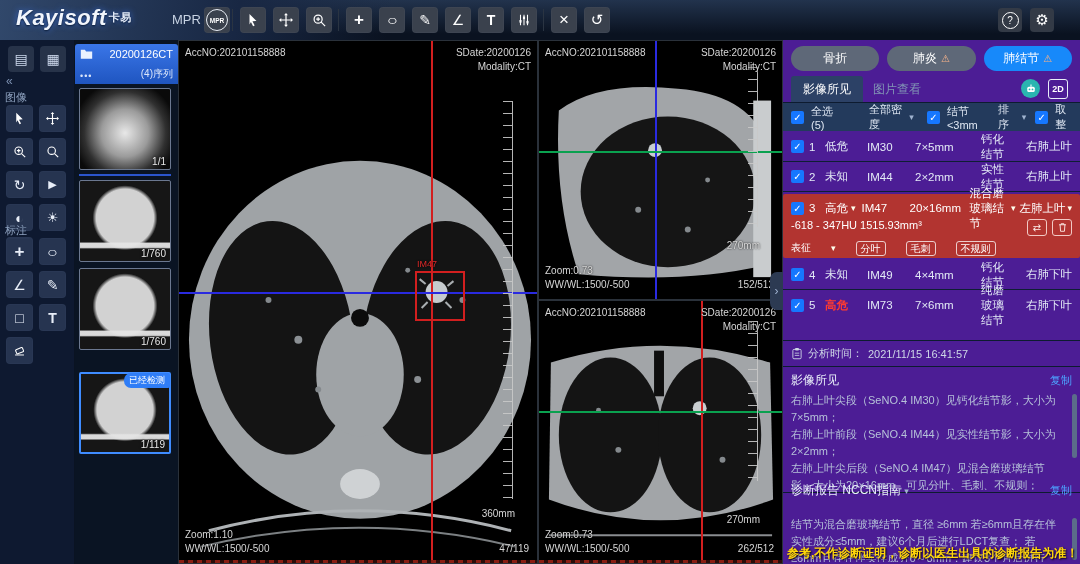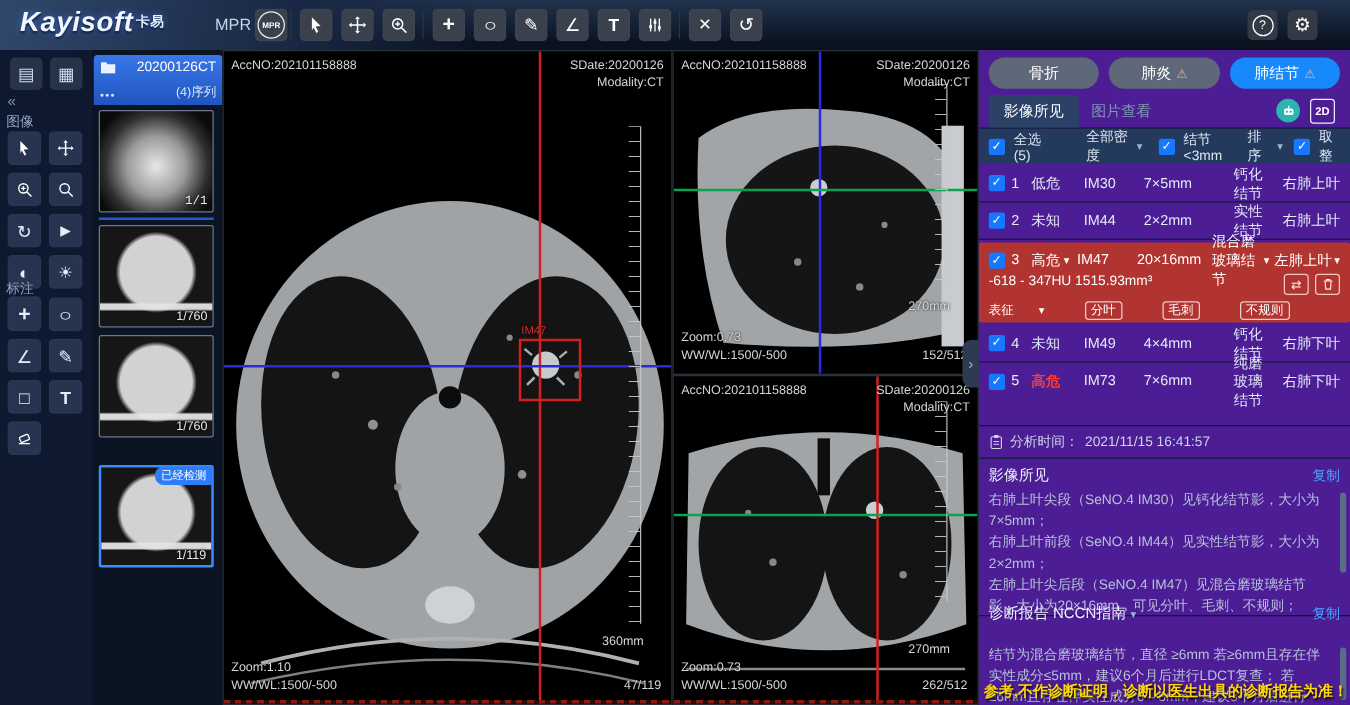--- a/index.html
+++ b/index.html
@@ -30,21 +30,21 @@
   .rail-btn{width:27px;height:27px;background:#263450;border:1px solid #35456633;border-radius:4px;display:flex;align-items:center;justify-content:center;color:#e8eef8;font-size:14px;box-sizing:border-box;}
 
   
   .series{left:75px;top:40px;width:103px;height:524px;background:#0a1423;}
   .series-hd{left:0;top:4px;width:103px;height:40px;background:linear-gradient(180deg,#3a76e8,#1f55c0);border-radius:3px 3px 0 0;box-sizing:border-box;padding:3px 5px;}
   .series-title{position:absolute;right:5px;top:4px;font-size:11px;color:#fff;}
   .series-more{position:absolute;left:5px;bottom:3px;font-size:9px;color:#dbe6fa;letter-spacing:1px;}
   .series-count{position:absolute;right:5px;bottom:3px;font-size:10px;color:#dbe6fa;}
   .thumb{left:4px;width:92px;height:82px;border:1px solid #6b7890;border-radius:2px;box-sizing:border-box;background-color:#05070c;}
   .thumb.sel{border:2px solid #3f8cff;}
-  .t-xray{background-image:radial-gradient(ellipse 58% 66% at 50% 55%,#e8e8e8,#9b9b9b 45%,#303030 78%,#0a0a0a 100%);font-family:Liberation Mono, monospace;}
+  .t-xray{background-image:radial-gradient(ellipse 58% 66% at 50% 55%,#e8e8e8,#9b9b9b 45%,#303030 78%,#0a0a0a 100%);}
   .t-ct{background-image:linear-gradient(180deg,rgba(0,0,0,0) 0 76%,rgba(228,228,228,.95) 78% 83%,rgba(0,0,0,0) 85%),radial-gradient(circle at 50% 46%,#d2d2d2 0 46%,#161616 52%);}
   .t-page{position:absolute;right:4px;bottom:2px;font-size:10px;color:#e8e8e8;text-shadow:0 0 3px #000;}
   .t-badge{position:absolute;right:-1px;top:-1px;background:#2f7df6;color:#fff;font-size:9px;padding:1px 5px;border-radius:7px 2px 2px 7px;}
   .t-sep{left:4px;width:92px;height:2px;background:#2b55cc;}
 
   
   .vp{background:#000;border:1px solid #2a313a;box-sizing:border-box;overflow:hidden;}
   .vp-axial{left:178px;top:40px;width:360px;height:524px;}
   .vp-sag{left:538px;top:40px;width:245px;height:260px;}
   .vp-cor{left:538px;top:300px;width:245px;height:264px;}
@@ -75,29 +75,29 @@
   .robot-btn{position:absolute;right:40px;top:3px;width:19px;height:19px;border-radius:50%;background:#2ab5b0;display:flex;align-items:center;justify-content:center;}
   .twod-btn{position:absolute;right:12px;top:3px;width:18px;height:18px;border:1px solid #e8eef8;border-radius:3px;color:#fff;font-size:9px;font-weight:bold;display:flex;align-items:center;justify-content:center;}
   .rp-filters{position:absolute;left:0;right:0;top:63px;height:28px;background:#233a5c;display:flex;align-items:center;gap:7px;padding:0 8px;font-size:11px;color:#dfe7f3;box-sizing:border-box;}
   .cbx{width:13px;height:13px;background:#1677ff;border-radius:2px;color:#fff;font-size:10px;line-height:13px;text-align:center;flex:none;}
   .caret{color:#9fb2cf;font-size:9px;}
   .nrow{position:absolute;left:0;width:297px;height:30px;display:flex;align-items:center;padding:0 8px;box-sizing:border-box;font-size:11.5px;color:#e3eaf6;border-bottom:1px solid #0f1e33;}
   .nc-num{width:16px;margin-left:5px;}
   .nc-grade{width:42px;}
   .nc-im{width:48px;}
   .nc-size{width:66px;}
-  .nc-type{flex:1;text-align:right;}
+  .nc-type{flex:1;text-align:left;}
   .nc-loc{width:62px;text-align:right;}
   .grade-high{color:#ff3b30;font-weight:bold;}
   .nrow-exp{position:absolute;left:0;width:297px;height:64px;background:#b23430;border-radius:2px;box-sizing:border-box;padding:3px 8px;color:#fff;}
   .exp-line1{display:flex;align-items:center;height:22px;font-size:11.5px;}
   .exp-line2{display:flex;align-items:flex-start;height:20px;font-size:11px;}
   .exp-line3{display:flex;align-items:center;height:18px;font-size:10px;gap:20px;}
   .exp-btn{width:20px;height:17px;border:1px solid #f2c9c4;border-radius:3px;color:#ffeeea;font-size:10px;display:flex;align-items:center;justify-content:center;margin-left:5px;box-sizing:border-box;}
-  .chip{border:1px solid rgba(255,255,255,.75);border-radius:3px;padding:0 4px;line-height:13px;margin-left:12px;}
+  .chip{border:1px solid rgba(255,255,255,.75);border-radius:3px;padding:0 4px;line-height:13px;}
   .rp-analysis{position:absolute;left:8px;top:306px;display:flex;align-items:center;gap:5px;font-size:11px;color:#cdd6e6;}
   .sec-hd{position:absolute;left:8px;right:8px;display:flex;justify-content:space-between;align-items:center;font-size:12px;color:#eaf0fa;}
   .copy-link{color:#4da3ff;font-size:11px;}
   .sec-body{position:absolute;left:8px;right:16px;font-size:11px;line-height:1.55;color:#b6c2d9;white-space:pre-line;overflow:hidden;}
   .scroll-thumb{position:absolute;width:5px;border-radius:3px;background:#5b6c8a;right:3px;}
   .hairline{position:absolute;left:0;right:0;height:1px;background:#0d1b30;}
   .disclaimer{position:absolute;left:4px;bottom:2px;font-size:12px;font-weight:bold;color:#ffd60a;text-shadow:1px 1px 2px #000;white-space:nowrap;z-index:9;}
   svg{display:block;}
 </style>
 </head>

